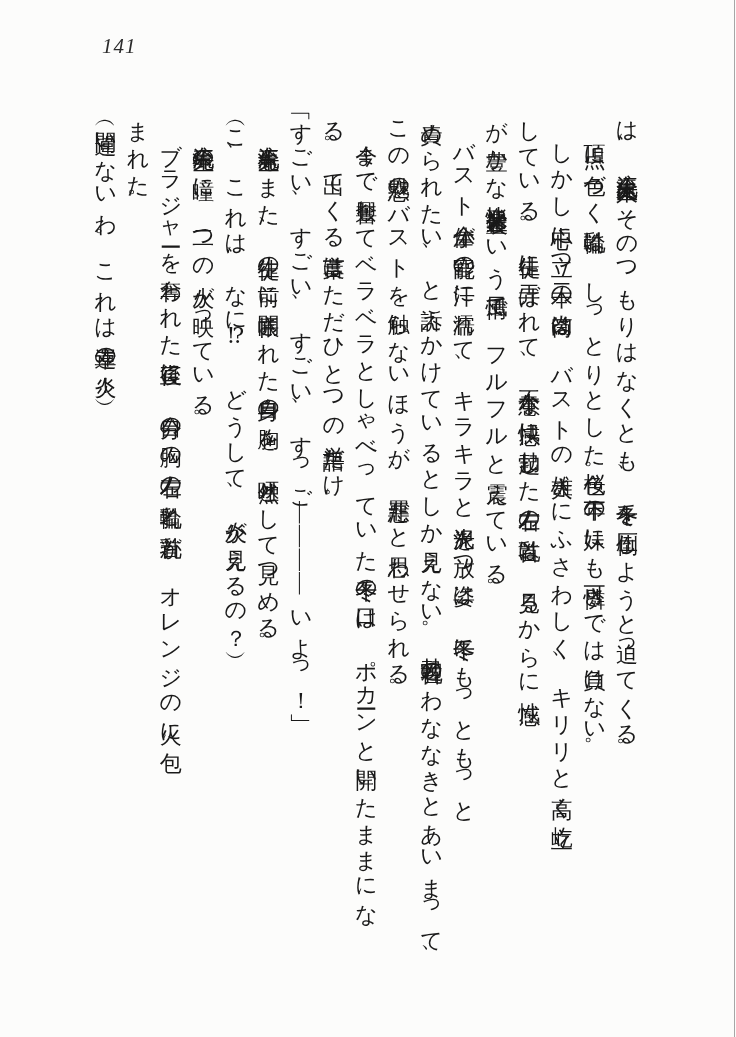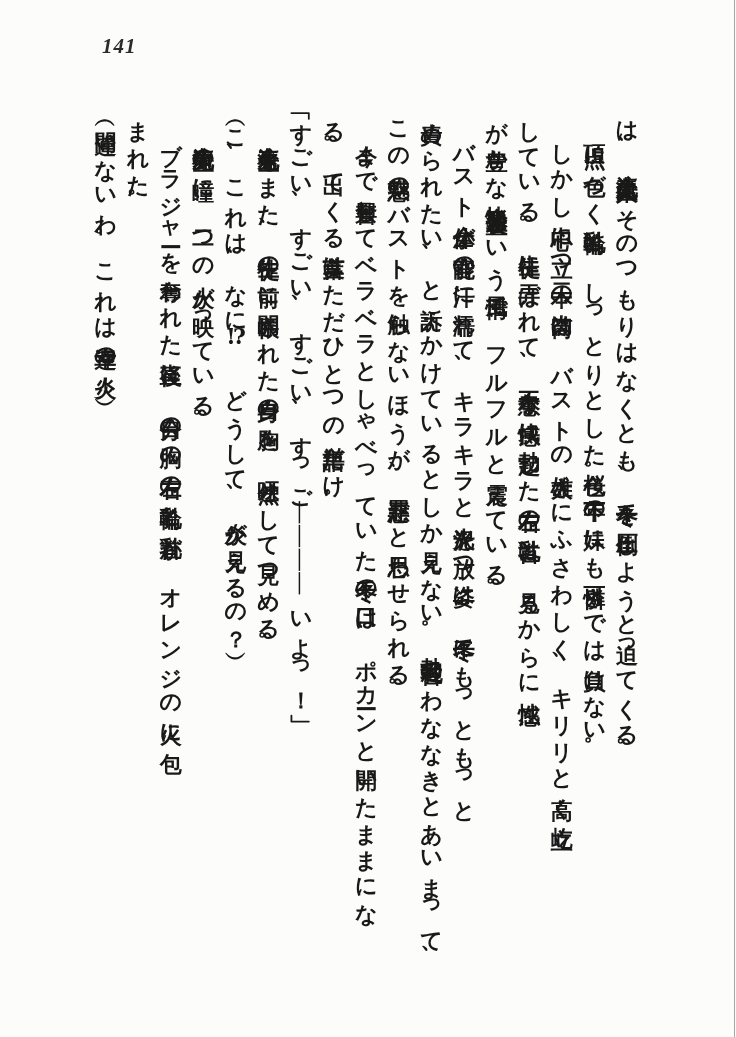--- a/index.html
+++ b/index.html
@@ -11,21 +11,20 @@
     height: 1037px;
     position: relative;
     overflow: hidden;
     background: #f2f2f0;
     font-family: "Liberation Serif", "DejaVu Serif", serif;
   }
   .page {
     position: absolute;
     inset: 0;
     background: #fcfcfb;
-    font-weight: bold;
   }
   .page-edge-line {
     position: absolute;
     top: 0;
     right: 1px;
     width: 1px;
     height: 100%;
     background: #a6a6a6;
   }
   .page-number {

